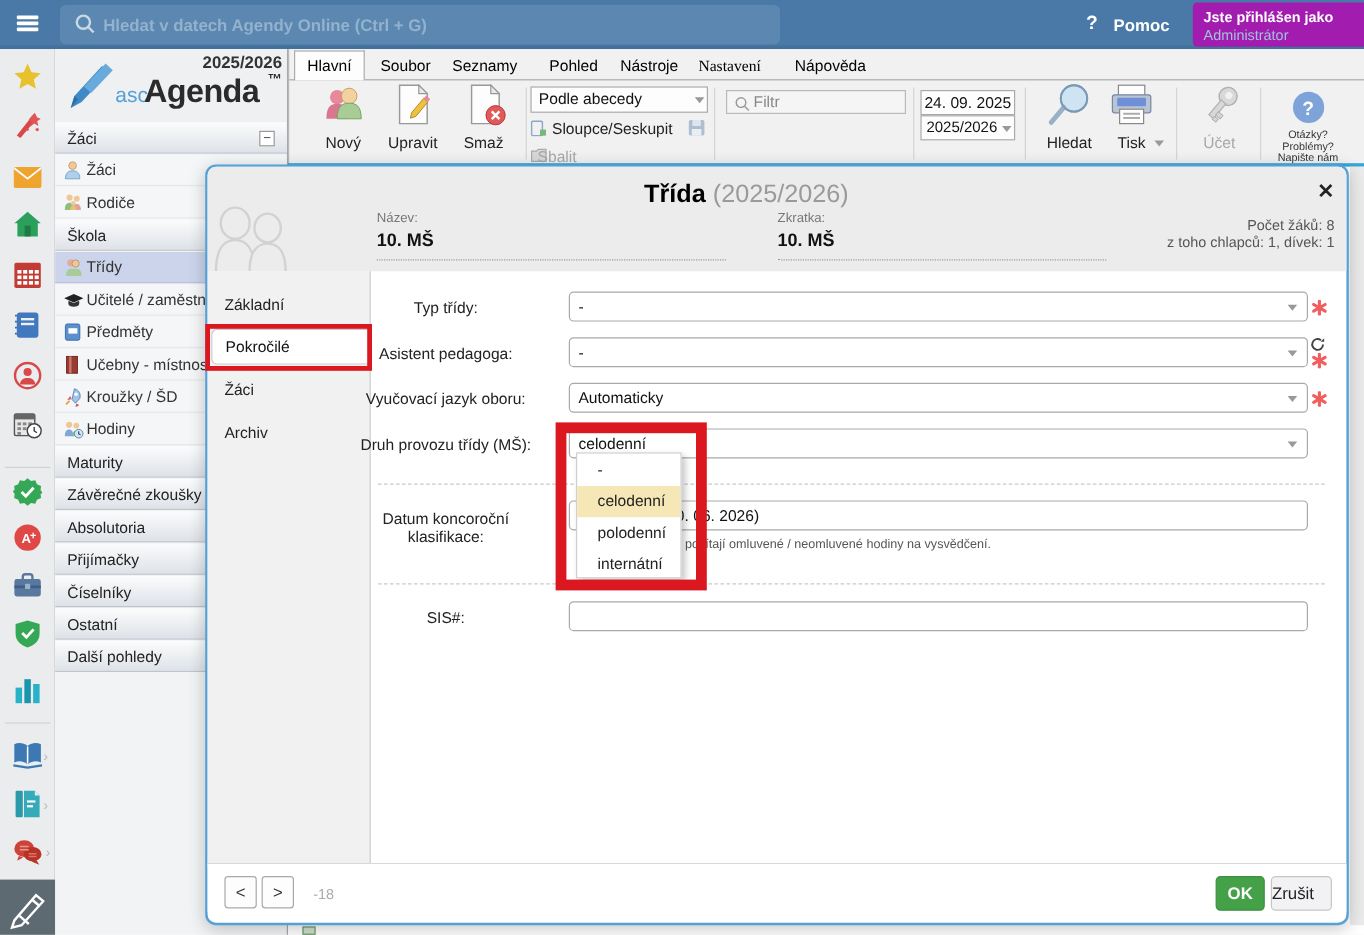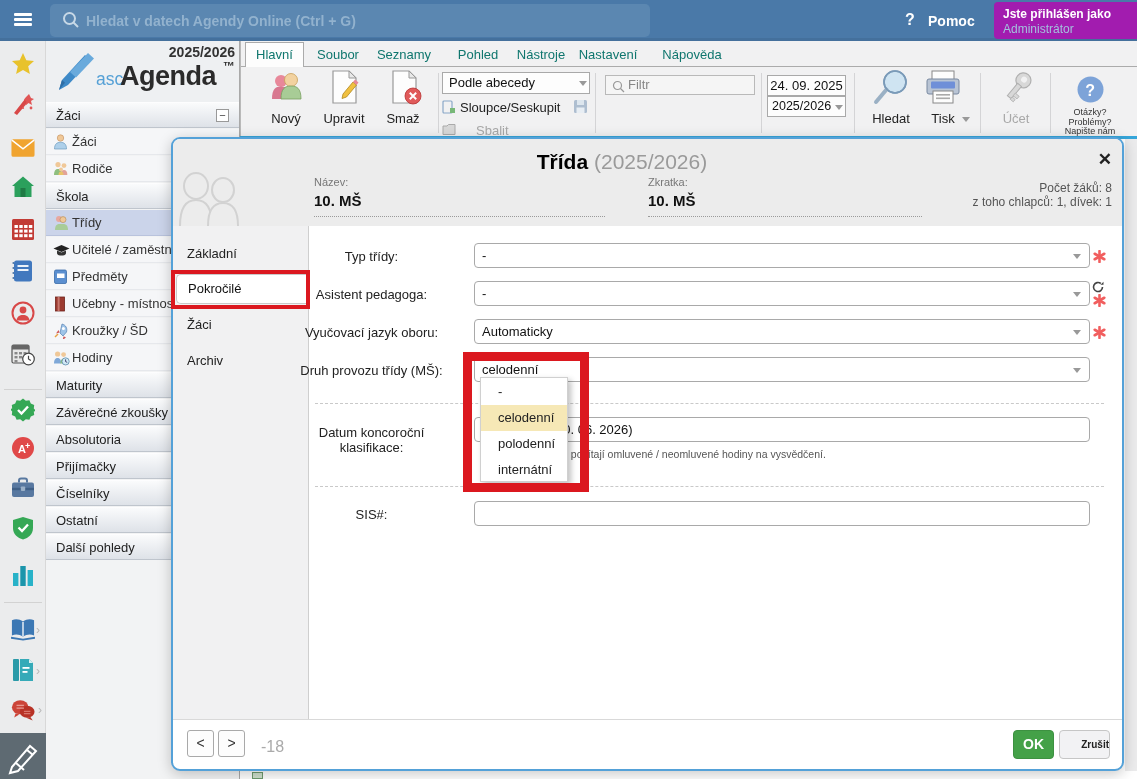--- a/index.html
+++ b/index.html
@@ -26,21 +26,21 @@
 #logoarea { position:absolute; left:0; top:0; width:193px; height:66px; background:#eef0f2; }
 #yearlbl { position:absolute; right:4px; top:3px; font-size:14px; font-weight:bold; color:#333; }
 .mhdr { position:absolute; left:0; width:193px; height:26px; background:linear-gradient(#fafbfc,#dee2e8); border-bottom:1px solid #bfc5cd; border-top:1px solid #fdfdfe; font-size:13px; color:#222; line-height:25px; padding-left:10px; }
 .mitem { position:absolute; left:0; width:193px; height:26px; background:#f5f6f8; border-bottom:1px solid #e6e8ec; font-size:13px; color:#333; line-height:25px; padding-left:26px; }
 .mitem.sel { background:#cbd4ea; border-bottom:1px solid #b9c3dd; }
 .mitem svg, .mitem .micon { position:absolute; left:7px; top:5px; }
 #collapsebox { position:absolute; right:10px; top:6px; width:13px; height:13px; border:1px solid #999; background:#fff; font-size:11px; line-height:11px; text-align:center; color:#444; }
 
 #ribbon { left:240px; top:41px; width:897px; height:98px; background:#f1f1f2; border-left:1px solid #b9b9b9; }
 #tabbar { position:absolute; left:0; top:0; width:897px; height:26px; border-bottom:1px solid #ababab; }
-.rtab { position:absolute; top:2px; height:24px; font-size:13px; color:#0f766e; line-height:23px; text-align:center; }
+.rtab { position:absolute; top:2px; height:24px; font-size:13px; color:#000000; line-height:23px; text-align:center; }
 .rtab.active { background:#fdfdfd; border:1px solid #ababab; border-bottom:none; top:1px; height:25px; }
 .rbtn { position:absolute; text-align:center; font-size:13px; color:#222; }
 .vsep { position:absolute; top:32px; width:1px; height:60px; background:#d4d4d6; }
 #combo1 { position:absolute; left:201px; top:31px; width:148px; height:22px; background:#fdfdfd; border:1px solid #a9a9a9; font-size:13px; line-height:20px; padding-left:6px; color:#111; }
 #filtr { position:absolute; left:364px; top:34px; width:150px; height:20px; background:#f5f5f5; border:1px solid #b9b9b9; font-size:13px; color:#888; line-height:18px; padding-left:22px; }
 #datebox { position:absolute; left:526px; top:34px; width:79px; height:21px; background:#fdfdfd; border:1px solid #a9a9a9; font-size:13px; line-height:19px; text-align:center; color:#111; }
 #yearbox { position:absolute; left:526px; top:55px; width:79px; height:21px; background:#fdfdfd; border:1px solid #a9a9a9; font-size:12.5px; line-height:19px; padding-left:4px; color:#111; }
 
 #blueline { left:240px; top:136px; width:897px; height:3px; background:#36a6da; }
 #contentbg { left:241px; top:139px; width:896px; height:640px; background:#fff; }
@@ -48,21 +48,21 @@
 #modal { left:171px; top:137px; width:953px; height:634px; background:#fff; border:2px solid #54a1d8; border-radius:9px; box-shadow:0 3px 14px rgba(0,0,0,0.22); }
 #mhead { position:absolute; left:0; top:0; width:949px; height:87px; background:#ececec; border-radius:7px 7px 0 0; overflow:hidden; }
 #mtitle { position:absolute; left:0; top:11px; width:898px; text-align:center; font-size:21px; }
 #mclose { position:absolute; right:10px; top:10px; font-size:17px; font-weight:bold; color:#222; }
 #mtabs { position:absolute; left:0; top:87px; width:136px; height:496px; background:#f1f1f2; border-right:1px solid #cfcfcf; }
 .mtab { position:absolute; left:14px; font-size:13px; color:#222; }
 #activetab { position:absolute; left:3px; top:134.5px; width:133px; height:30px; background:#fff; border:1px solid #c9c9c9; border-right:none; border-radius:5px 0 0 5px; font-size:13px; line-height:28px; padding-left:11px; color:#111; }
 #mfoot { position:absolute; left:0; top:580px; width:949px; height:47px; border-top:1px solid #d9d9d9; background:#fff; border-radius:0 0 7px 7px; }
 .navbtn { position:absolute; top:10px; width:27px; height:27px; background:#fdfdfd; border:1px solid #a9a9a9; border-radius:3px; text-align:center; line-height:25px; font-size:14px; color:#333; }
 #okbtn { position:absolute; left:840px; top:10px; width:41px; height:29px; background:#44a148; border:1px solid #3d9141; border-radius:4px; color:#fff; font-size:14px; font-weight:bold; text-align:center; line-height:27px; }
-#cancelbtn { position:absolute; left:886px; top:10px; width:51px; height:29px; background:#f2f2f4; border:1px solid #c6c6c6; border-radius:4px; color:#222; font-size:10px; text-align:right; line-height:27px;font-weight:bold; }
+#cancelbtn { position:absolute; left:886px; top:10px; width:51px; height:29px; background:#f2f2f4; border:1px solid #c6c6c6; border-radius:4px; color:#222; font-size:14px; text-align:left; line-height:27px; }
 
 .flabel { position:absolute; font-size:13px; color:#222; text-align:center; }
 .finput { position:absolute; left:301px; width:616px; height:25px; background:#fff; border:1px solid #a9a9a9; border-radius:4px; font-size:13px; line-height:23px; padding-left:7px; color:#111; }
 .dar { position:absolute; right:8px; top:10px; width:0; height:0; border-left:4.5px solid transparent; border-right:4.5px solid transparent; border-top:5.5px solid #999; }
 
 .dotline { position:absolute; border-top:1px dashed #c9c9c9; }
 
 #ddlist { left:480px; top:377px; width:88px; height:105px; background:#fff; border:1px solid #d0d0d0; box-shadow:3px 3px 6px rgba(0,0,0,0.25); }
 #ddlist .it { position:absolute; left:0; width:86px; height:26px; font-size:13px; color:#222; line-height:25px; padding-left:17px; }
 #ddlist .hl { background:#f6e8b6; }
@@ -287,21 +287,21 @@
   <div class="mhdr" style="top:493px;">Další pohledy</div>
 </div>
 
 <div class="abs" id="ribbon">
   <div id="tabbar">
     <div class="rtab active" style="left:4px;width:59px;">Hlavní</div>
     <div class="rtab" style="left:71px;width:52px;">Soubor</div>
     <div class="rtab" style="left:131px;width:64px;">Seznamy</div>
     <div class="rtab" style="left:212px;width:50px;">Pohled</div>
     <div class="rtab" style="left:272px;width:56px;">Nástroje</div>
-    <div class="rtab" style="left:336px;width:62px;">Nastavení</div>
+    <div class="rtab" style="left:336px;width:62px;font-family:Liberation Serif, serif;">Nastavení</div>
     <div class="rtab" style="left:420px;width:62px;">Nápověda</div>
   </div>
   <svg style="position:absolute;left:29px;top:30px" width="34" height="34" viewBox="0 0 34 34">
       <circle cx="11" cy="10" r="6" fill="#e8889a"></circle>
       <path d="M2 28 C2 18 5.5 15.5 11 15.5 C16.5 15.5 20 18 20 28 Z" fill="#d87890"></path>
       <circle cx="21" cy="9" r="6.5" fill="#f2d2a0" stroke="#c8a058" stroke-width="0.8"></circle>
       <path d="M11 28 C11 17.5 15 15 21 15 C27 15 31 17.5 31 28 Z" fill="#a8cc96" stroke="#78a060" stroke-width="0.8"></path>
     </svg>
   <div class="rbtn" style="left:17px;top:70px;width:56px;">Nový</div>
   <svg style="position:absolute;left:88px;top:29px" width="32" height="36" viewBox="0 0 32 36">
@@ -330,21 +330,21 @@
     </svg>
   <div style="position:absolute;left:219px;top:59px;font-size:13px;color:#222;">Sloupce/Seskupit</div>
   <svg style="position:absolute;left:332px;top:58px" width="15" height="15" viewBox="0 0 15 15">
       <rect x="1" y="1" width="13" height="13" rx="1.5" fill="#aebed0"></rect>
       <rect x="4" y="1" width="7" height="5" fill="#dde6ee"></rect>
       <rect x="3.5" y="8.5" width="8" height="5.5" fill="#e8eef4"></rect>
     </svg>
   <svg style="position:absolute;left:201px;top:82px" width="14" height="13" viewBox="0 0 14 13">
       <path d="M1 3 L5 3 L6.5 1.5 L13 1.5 L13 11.5 L1 11.5 Z" fill="#d8d8d8" stroke="#aaa" stroke-width="1"></path>
     </svg>
-  <div style="position:absolute;left:235px;top:82px;font-size:13px;color:#a8a8a8;">Sbalit</div>
+  <div style="position:absolute;left:207px;top:82px;font-size:13px;color:#a8a8a8;">Sbalit</div>
   <div class="vsep" style="left:354px;"></div>
   <svg style="position:absolute;left:371px;top:39px" width="13" height="13" viewBox="0 0 13 13">
       <circle cx="5.5" cy="5.5" r="4" fill="none" stroke="#999" stroke-width="1.2"></circle>
       <line x1="8.5" y1="8.5" x2="12" y2="12" stroke="#999" stroke-width="1.2"></line>
     </svg>
   <div class="vsep" style="left:520px;"></div>
   <div class="dar" style="right:auto;left:594px;top:64px;"></div>
   <div class="vsep" style="left:613px;"></div>
   <svg style="position:absolute;left:630px;top:27px" width="40" height="40" viewBox="0 0 40 40">
       <circle cx="24" cy="14" r="11" fill="#cfe4f2" stroke="#7a9ab8" stroke-width="1.6"></circle>
@@ -458,21 +458,21 @@
     <svg style="position:absolute;left:920px;top:186.5px" width="13" height="13" viewBox="0 0 13 13">
       <g stroke="#f15e5e" stroke-width="2.6" stroke-linecap="round">
         <line x1="6.5" y1="1" x2="6.5" y2="12"></line>
         <line x1="1.7" y1="3.75" x2="11.3" y2="9.25"></line>
         <line x1="11.3" y1="3.75" x2="1.7" y2="9.25"></line>
       </g>
     </svg>
   <div id="mfoot">
     <div class="navbtn" style="left:14px;">&lt;</div>
     <div class="navbtn" style="left:45px;">&gt;</div>
-    <div style="position:absolute;left:88px;top:18px;font-size:16px;color:#aaa;">-18</div>
+    <div style="position:absolute;left:88px;top:18px;font-size:12px;color:#aaa;">-18</div>
     <div id="okbtn">OK</div>
     <div id="cancelbtn">Zrušit</div>
   </div>
 </div>
 
 <div class="abs" id="ddlist">
   <div class="it" style="top:1px;">-</div>
   <div class="it hl" style="top:27px;">celodenní</div>
   <div class="it" style="top:53px;">polodenní</div>
   <div class="it" style="top:79px;">internátní</div>

